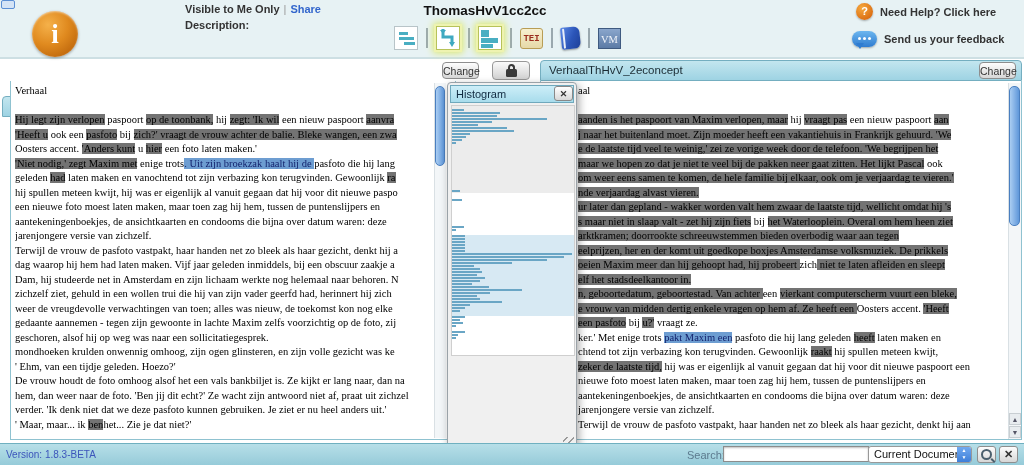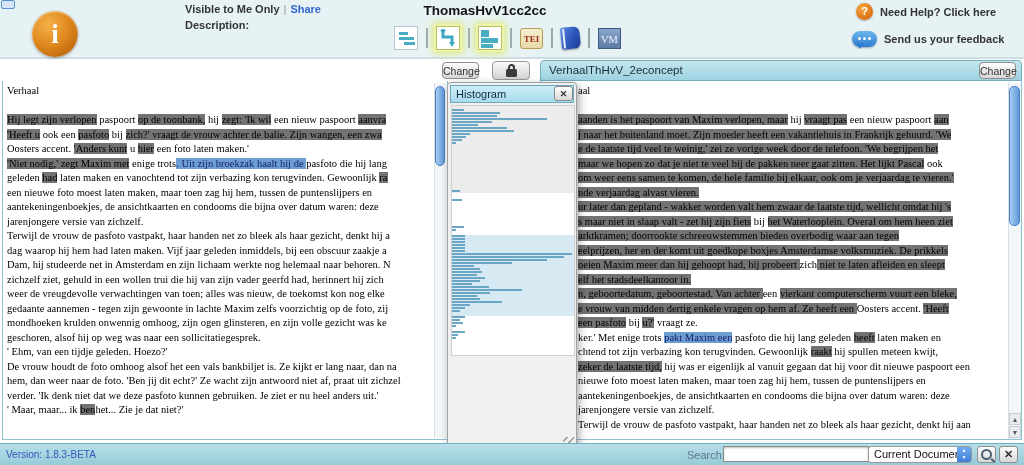--- a/index.html
+++ b/index.html
@@ -22,21 +22,21 @@
   .desc-row{position:absolute;left:185px;top:19px;font-size:11px;font-weight:bold;color:#333;}
   .app-title{position:absolute;left:380px;top:3px;width:210px;text-align:center;
              font-size:13.5px;font-weight:bold;color:#111;}
   .toolbar{position:absolute;left:394px;top:26px;display:flex;align-items:center;gap:8px;}
   .tb-sep{width:2px;height:20px;background:#9aa8ae;}
   .tb-icon{position:relative;width:24px;height:24px;background:#fff;border:1px solid #b8c4c8;
            box-sizing:border-box;cursor:pointer;}
   .tb-icon.active{box-shadow:0 0 0 2px #eef3b0, 0 0 7px 3px #dce86a;border-color:#b7c25a;}
   .bar{position:absolute;background:#49aec2;}
   .tei-box{width:23px;height:21px;background:linear-gradient(#f7f0cf,#e6d9a8);border:1px solid #b89d55;
-           border-radius:3px;font-family:Liberation Serif, serif;font-weight:bold;font-size:9px;
+           border-radius:3px;font-family:Liberation Mono, monospace;font-weight:bold;font-size:9px;
            color:#9c2f1f;text-align:center;line-height:21px;box-sizing:border-box;cursor:pointer;}
   .book{width:19px;height:22px;background:linear-gradient(120deg,#5d8ae8 0%,#2b55b8 55%,#1d3f96 100%);
         border-radius:2px 6px 6px 3px;position:relative;transform:rotate(-6deg);
         box-shadow:0 1px 2px rgba(0,0,0,.4);cursor:pointer;}
   .book::before{content:"";position:absolute;left:2px;top:1px;bottom:1px;width:2px;
         background:#e8eef8;border-radius:1px;}
   .vm-box{width:23px;height:21px;background:linear-gradient(#8aa6cc,#5c7ba6);border:1px solid #3f5a80;
           font-family:"Liberation Serif",serif;font-size:10.5px;color:#f0f4fa;text-align:center;
           line-height:21px;box-sizing:border-box;cursor:pointer;}
   .help-row{position:absolute;left:856px;top:3px;display:flex;align-items:center;gap:7px;}
@@ -178,40 +178,41 @@
   </div>
   <button class="mac-btn" style="left:442px;top:62px;width:37px;height:17px;">Change</button>
   <div class="lock-btn">
     <div class="lock-glyph"></div>
   </div>
   <div class="panel-header" style="left:540px;width:482px;">
     <span class="ph-title" style="left:8px;">VerhaalThHvV_2econcept</span>
   </div>
   <button class="mac-btn" style="left:979px;top:62px;width:37px;height:17px;">Change</button>
 
-  <div class="panel" style="left:2px;width:446px;">
+  <div class="panel" style="left:10px;width:446px;">
     <div class="doc">
         <div class="tline"><span class="seg0">Verhaal</span></div>
         <div class="tline"></div>
         <div class="tline"><span class="seg1">Hij legt zijn verlopen</span><span class="seg0"> paspoort </span><span class="seg1">op de toonbank,</span><span class="seg0"> hij </span><span class="seg1">zegt: 'Ik wil</span><span class="seg0"> een nieuw paspoort </span><span class="seg1">aanvra</span></div>
-        <div class="tline"><span class="seg1">'Heeft u</span><span class="seg0"> ook een </span><span class="seg1">pasfoto</span><span class="seg0"> bij </span><span class="seg1">zich?' vraagt de vrouw achter de balie. Zijn wangen, een zwa</span></div>
+        <div class="tline"><span class="seg1">'Heeft u</span><span class="seg0"> ook een </span><span class="seg1">pasfoto</span><span class="seg0"> bij </span><span class="seg1">zich?' vraagt de vrouw achter de balie. Bleke wangen, een zwa</span></div>
         <div class="tline"><span class="seg0">Oosters accent. </span><span class="seg1">'Anders kunt</span><span class="seg0"> u </span><span class="seg1">hier</span><span class="seg0"> een foto laten maken.'</span></div>
         <div class="tline"><span class="seg1">'Niet nodig,' zegt Maxim met</span><span class="seg0"> enige trots</span><span class="seg2">. Uit zijn broekzak haalt hij de </span><span class="seg0">pasfoto die hij lang</span></div>
         <div class="tline"><span class="seg0">geleden </span><span class="seg1">had</span><span class="seg0"> laten maken en vanochtend tot zijn verbazing kon terugvinden. Gewoonlijk </span><span class="seg1">ra</span></div>
+        <div class="tline"><span class="seg0">hij spullen meteen kwijt, hij was er eigenlijk al vanuit gegaan dat hij voor dit nieuwe paspo</span></div>
         <div class="tline"><span class="seg0">een nieuwe foto moest laten maken, maar toen zag hij hem, tussen de puntenslijpers en</span></div>
         <div class="tline"><span class="seg0">aantekeningenboekjes, de ansichtkaarten en condooms die bijna over datum waren: deze</span></div>
         <div class="tline"><span class="seg0">jarenjongere versie van zichzelf.</span></div>
         <div class="tline"><span class="seg0">Terwijl de vrouw de pasfoto vastpakt, haar handen net zo bleek als haar gezicht, denkt hij a</span></div>
         <div class="tline"><span class="seg0">dag waarop hij hem had laten maken. Vijf jaar geleden inmiddels, bij een obscuur zaakje a</span></div>
         <div class="tline"><span class="seg0">Dam, hij studeerde net in Amsterdam en zijn lichaam werkte nog helemaal naar behoren. N</span></div>
         <div class="tline"><span class="seg0">zichzelf ziet, gehuld in een wollen trui die hij van zijn vader geerfd had, herinnert hij zich</span></div>
         <div class="tline"><span class="seg0">weer de vreugdevolle verwachtingen van toen; alles was nieuw, de toekomst kon nog elke</span></div>
         <div class="tline"><span class="seg0">gedaante aannemen - tegen zijn gewoonte in lachte Maxim zelfs voorzichtig op de foto, zij</span></div>
+        <div class="tline"><span class="seg0">geschoren, alsof hij op weg was naar een sollicitatiegesprek.</span></div>
         <div class="tline"><span class="seg0">mondhoeken krulden onwennig omhoog, zijn ogen glinsteren, en zijn volle gezicht was ke</span></div>
-        <div class="tline"><span class="seg0">geschoren, alsof hij op weg was naar een sollicitatiegesprek.</span></div>
         <div class="tline"><span class="seg0">' Ehm, van een tijdje geleden. Hoezo?'</span></div>
         <div class="tline"><span class="seg0">De vrouw houdt de foto omhoog alsof het een vals bankbiljet is. Ze kijkt er lang naar, dan na</span></div>
         <div class="tline"><span class="seg0">hem, dan weer naar de foto. 'Ben jij dit echt?' Ze wacht zijn antwoord niet af, praat uit zichzel</span></div>
         <div class="tline"><span class="seg0">verder. 'Ik denk niet dat we deze pasfoto kunnen gebruiken. Je ziet er nu heel anders uit.'</span></div>
         <div class="tline"><span class="seg0">' Maar, maar... ik </span><span class="seg1">ben</span><span class="seg0">het... Zie je dat niet?'</span></div>
       </div>
   </div>
   <div class="sb-track" style="left:434px;top:83px;width:12px;height:355px;"></div>
   <div class="sb-thumb" style="left:435px;top:86px;width:10px;height:80px;"></div>
 

